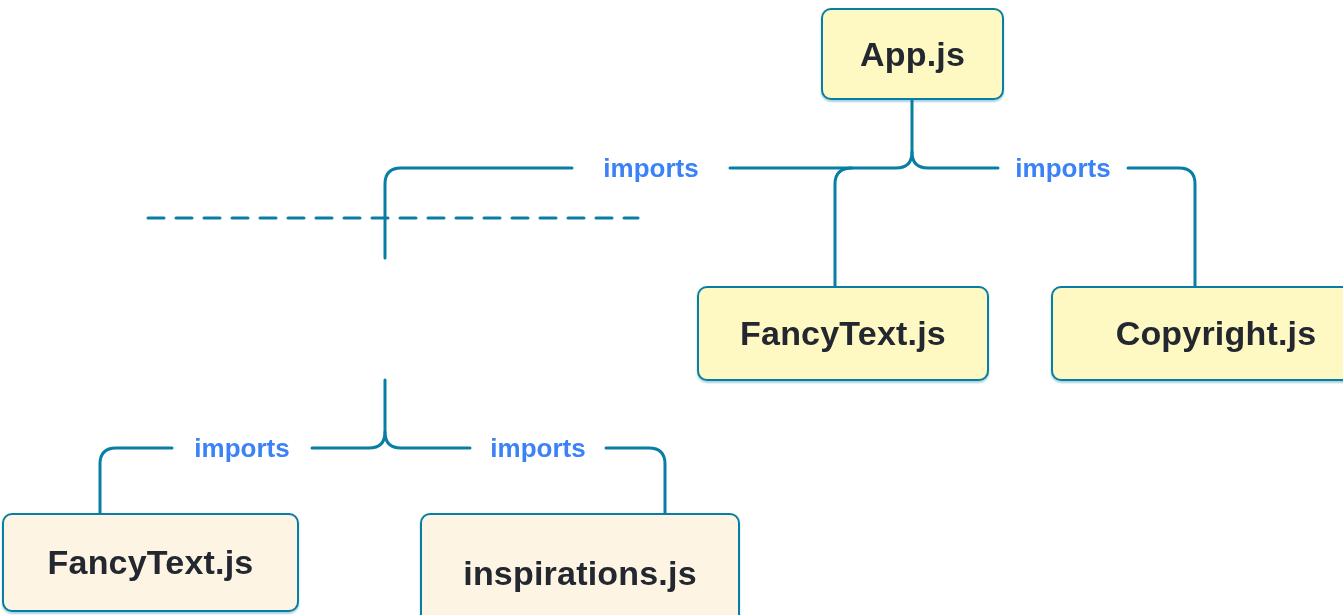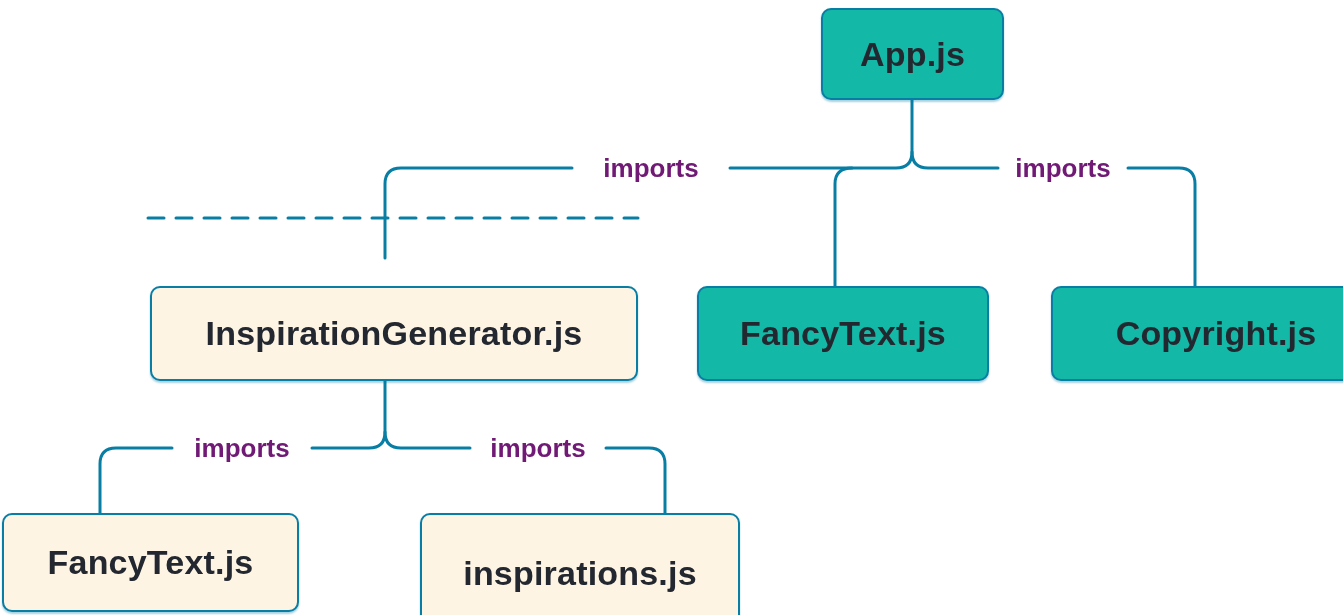--- a/index.html
+++ b/index.html
@@ -29,21 +29,21 @@
     stroke-linecap: round;
   }
   .edges path.dashed {
     stroke-dasharray: 16 12;
   }
   .node {
     position: absolute;
     display: flex;
     align-items: center;
     justify-content: center;
-    background: #14b8a6;
+    background: #fef9c3;
     border: 2.5px solid #087ea4;
     border-radius: 10px;
     color: #23272f;
     font-size: 34px;
     font-weight: 600;
     letter-spacing: 0.2px;
     box-shadow: 0 1.5px 2px rgba(8, 126, 164, 0.35);
     z-index: 2;
     box-sizing: border-box;
   }
@@ -69,21 +69,21 @@
     border-radius: 8px 8px 0 0;
     color: #23272f;
     font-family: "DejaVu Sans Mono", monospace;
     font-size: 21px;
     font-weight: 700;
     z-index: 1;
   }
   .edge-label {
     position: absolute;
     transform: translate(-50%, -50%);
-    color: #701a75;
+    color: #3b82f6;
     font-size: 26px;
     font-weight: 700;
     z-index: 3;
     white-space: nowrap;
   }
   .edge-label-app-left  { left: 651px;  top: 168px; }
   .edge-label-app-right { left: 1063px; top: 168px; }
   .edge-label-gen-left  { left: 242px;  top: 448px; }
   .edge-label-gen-right { left: 538px;  top: 448px; }
 </style>
@@ -114,23 +114,20 @@
   <span class="edge-label edge-label-app-left">imports</span>
   <span class="edge-label edge-label-app-right">imports</span>
   <span class="edge-label edge-label-gen-left">imports</span>
   <span class="edge-label edge-label-gen-right">imports</span>
 
 
   <div class="node node-app">
     <span>App.js</span>
   </div>
 
-  <div class="node client node-inspiration">
-    <span>InspirationGenerator.js</span>
-  </div>
 
   <div class="node node-fancytext-top">
     <span>FancyText.js</span>
   </div>
 
   <div class="node node-copyright">
     <span>Copyright.js</span>
   </div>
 
   <div class="node client node-fancytext-bot">

